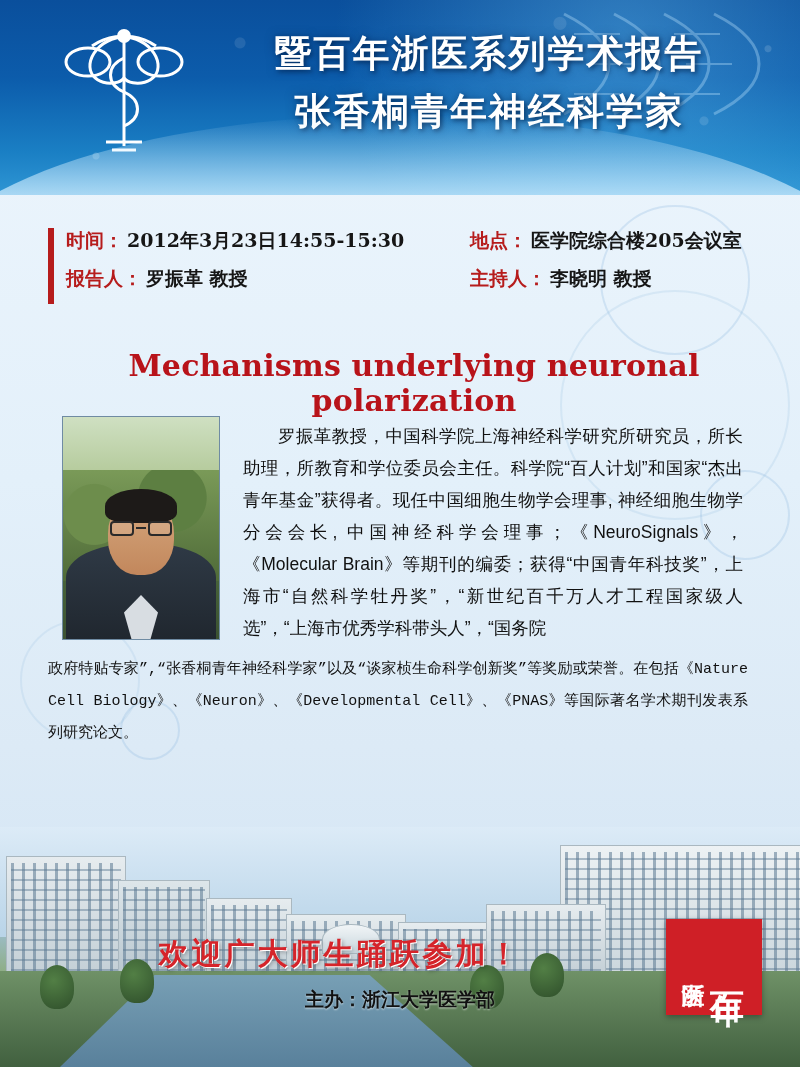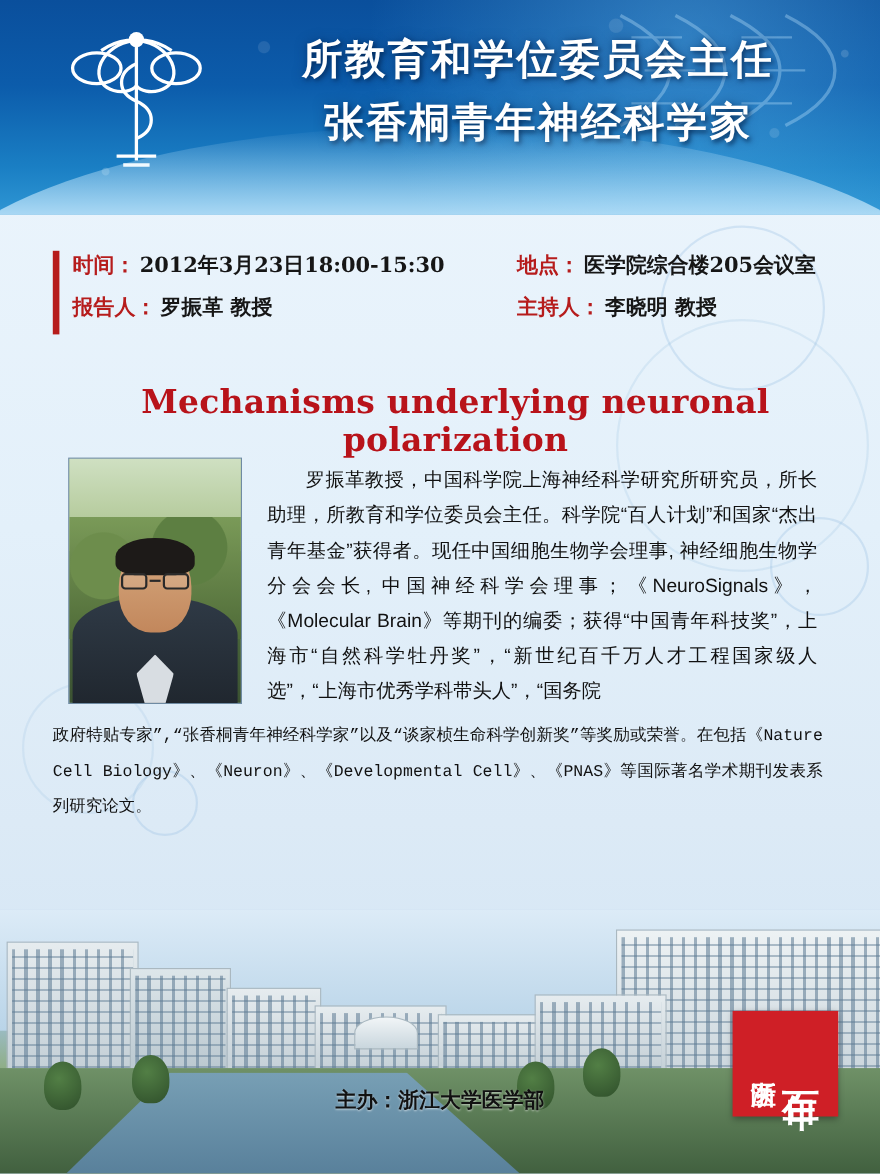--- a/index.html
+++ b/index.html
@@ -331,30 +331,30 @@
         <path d="M62 40 C44 48, 44 66, 62 74 C80 82, 80 100, 62 108"></path>
         <path d="M44 124 h36"></path>
         <path d="M50 132 h24"></path>
       </g>
       <circle cx="62" cy="18" r="7" fill="#ffffff"></circle>
       <ellipse cx="26" cy="44" rx="22" ry="14" fill="none" stroke="#ffffff" stroke-width="3"></ellipse>
       <ellipse cx="98" cy="44" rx="22" ry="14" fill="none" stroke="#ffffff" stroke-width="3"></ellipse>
     </svg>
 
     <div class="hdr-titles">
-      <div class="hdr-title-1">所教育和学位委员会主任</div>
+      <div class="hdr-title-1">暨百年浙医系列学术报告</div>
       <div class="hdr-title-2">张香桐青年神经科学家</div>
     </div>
   </div>
 
   <div class="info">
     <div class="info-row">
       <div class="info-cell left">
         <span class="info-label">时间：</span>
-        <span class="info-value">2012年3月23日18:00-15:30</span>
+        <span class="info-value">2012年3月23日14:55-15:30</span>
       </div>
       <div class="info-cell right">
         <span class="info-label">地点：</span>
         <span class="info-value">医学院综合楼205会议室</span>
       </div>
     </div>
     <div class="info-row">
       <div class="info-cell left">
         <span class="info-label">报告人：</span>
         <span class="info-value">罗振革 教授</span>
@@ -396,20 +396,21 @@
     <div class="bldg b6"></div>
     <div class="dome"></div>
     <div class="lawn"></div>
     <div class="water"></div>
     <div class="tree" style="left:40px;"></div>
     <div class="tree" style="left:120px; bottom:64px;"></div>
     <div class="tree" style="left:470px;"></div>
     <div class="tree" style="left:530px; bottom:70px;"></div>
   </div>
 
+  <div class="slogan">欢迎广大师生踊跃参加！</div>
   <div class="organizer">主办：浙江大学医学部</div>
 
   <div class="seal">
     <div class="seal-col">浙医</div>
     <div class="seal-col big">百年</div>
   </div>
 
 </div>
 
 </body></html>

